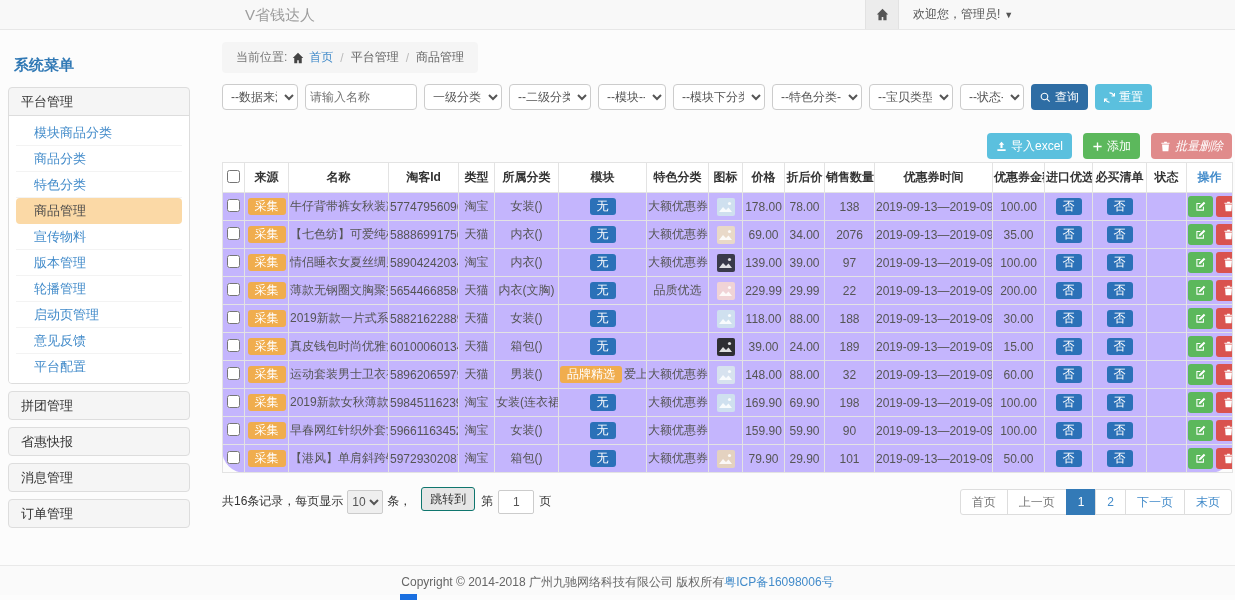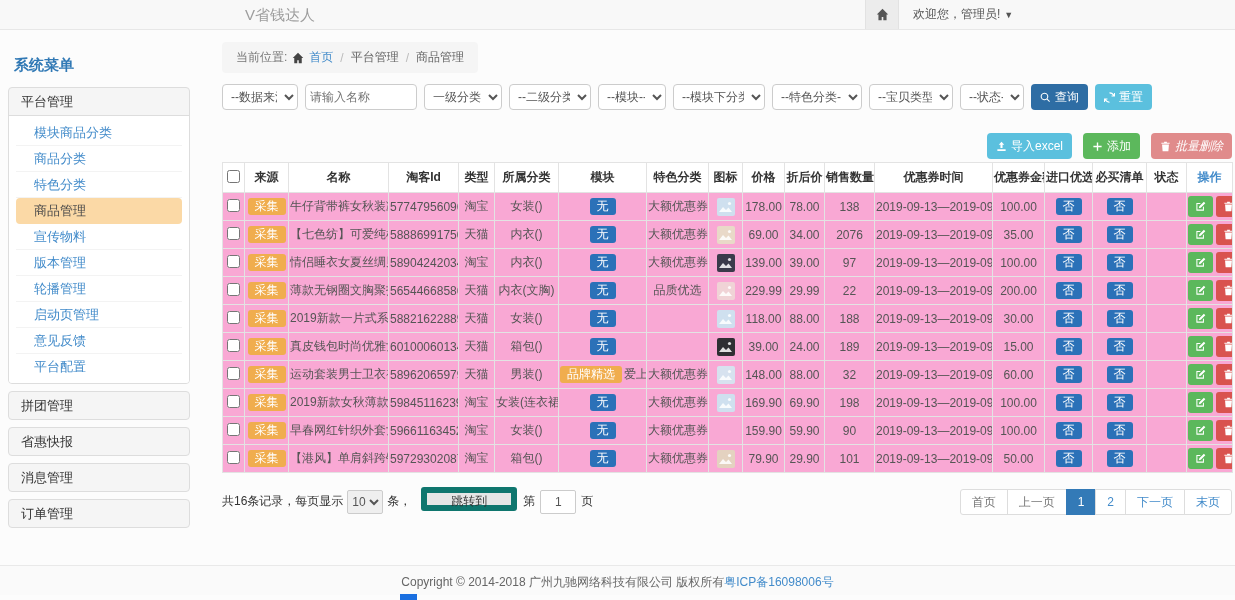--- a/index.html
+++ b/index.html
@@ -38,42 +38,42 @@
   .btn { display:inline-flex; align-items:center; gap:4px; height:26px; padding:0 9px; border:none; border-radius:4px; color:#fff; font-size:12px; cursor:pointer; font-family:inherit; line-height:1; }
   .btn-search { background:#2e6da4; }
   .btn-reset  { background:#5bc0de; }
   .btn svg { width:11px; height:11px; fill:#fff; }
 
   .toolbar { display:flex; justify-content:flex-end; gap:11px; margin-top:23px; margin-bottom:3px; }
   .btn-import { background:#5bc0de; }
   .btn-add    { background:#5cb85c; }
   .btn-batch  { background:#e08b8b;font-style:italic; }
 
-  table { width:1010px; border-collapse:collapse; font-size:12px; background:#f9a8d4; table-layout:fixed; }
+  table { width:1010px; border-collapse:collapse; font-size:12px; background:#c4b5fd; table-layout:fixed;border-radius:23px; }
   th,td { border:1px solid #e3e3e3; text-align:center; overflow:hidden; white-space:nowrap; }
   th { padding:6px 1px; color:#333; font-weight:bold; background:#fff; }
   td { padding:3px 1px; height:26px; color:#555; }
   th.op-col { color:#428bca; }
   td.name-cell { color:#555; }
   .chip { display:inline-block; color:#fff; border-radius:3px; padding:2px 7px; font-size:12px; line-height:13px; white-space:nowrap; cursor:pointer; }
   .chip-blue   { background:#2b71b8; }
   .chip-orange { background:#f0ad4e; }
   .chip-green  { background:#5cb85c;margin-left:46px; }
   .module-text { color:#555; margin-left:2px; }
   .icon-btn { display:inline-flex; width:25px; height:21px; border-radius:3px; align-items:center; justify-content:center; border:none; cursor:pointer; vertical-align:middle; }
   .icon-btn svg { width:11px; height:11px; fill:#fff; }
   .btn-edit { background:#5cb85c; }
   .btn-del  { background:#d9534f; margin-left:3px; }
   .thumb { display:inline-block; width:18px; height:18px; border-radius:2px; vertical-align:middle; position:relative; overflow:hidden; }
   .thumb svg { position:absolute; left:0; top:0; width:18px; height:18px; }
   input[type=checkbox] { width:13px; height:13px; cursor:pointer; }
 
   .pagefoot { display:flex; align-items:center; margin-top:14px; font-size:12px; color:#333; }
   .pagefoot select { height:24px; border:1px solid #ccc; border-radius:2px; font-size:12px; margin:0 4px; font-family:inherit; color:#555; }
-  .jump-btn { background:#e6e6e6; border:6px solid #0f766e; border-radius:3px; height:24px; padding:0 24px; font-size:12px; color:#333; margin:0 6px 5px 10px; cursor:pointer; font-family:inherit; }
+  .jump-btn { background:#e6e6e6; border:1px solid #0f766e; border-radius:3px; height:24px; padding:0 8px; font-size:12px; color:#333; margin:0 6px 5px 10px; cursor:pointer; font-family:inherit; }
   .jump-input { width:36px; height:24px; border:1px solid #ccc; border-radius:2px; margin:0 5px; text-align:center; font-size:12px; font-family:inherit; color:#555; }
   .pager { margin-left:auto; display:flex; }
   .page-btn { border:1px solid #ddd; background:#fff; padding:5px 11px; font-size:12px; color:#428bca; margin-left:-1px; cursor:pointer; font-family:inherit; line-height:14px; }
   .page-btn:first-child { border-radius:3px 0 0 3px; margin-left:0; }
   .page-btn:last-child { border-radius:0 3px 3px 0; }
   .page-btn.disabled { color:#777; }
   .page-btn.active { background:#337ab7; border-color:#337ab7; color:#fff; }
 
   .footer { position:absolute; left:0; right:0; top:565px; height:30px; background:#fafafa; border-top:1px solid #e9e9e9; text-align:center; font-size:12px; color:#666; line-height:32px; }
   .footer a { color:#428bca; text-decoration:none; cursor:pointer; }

